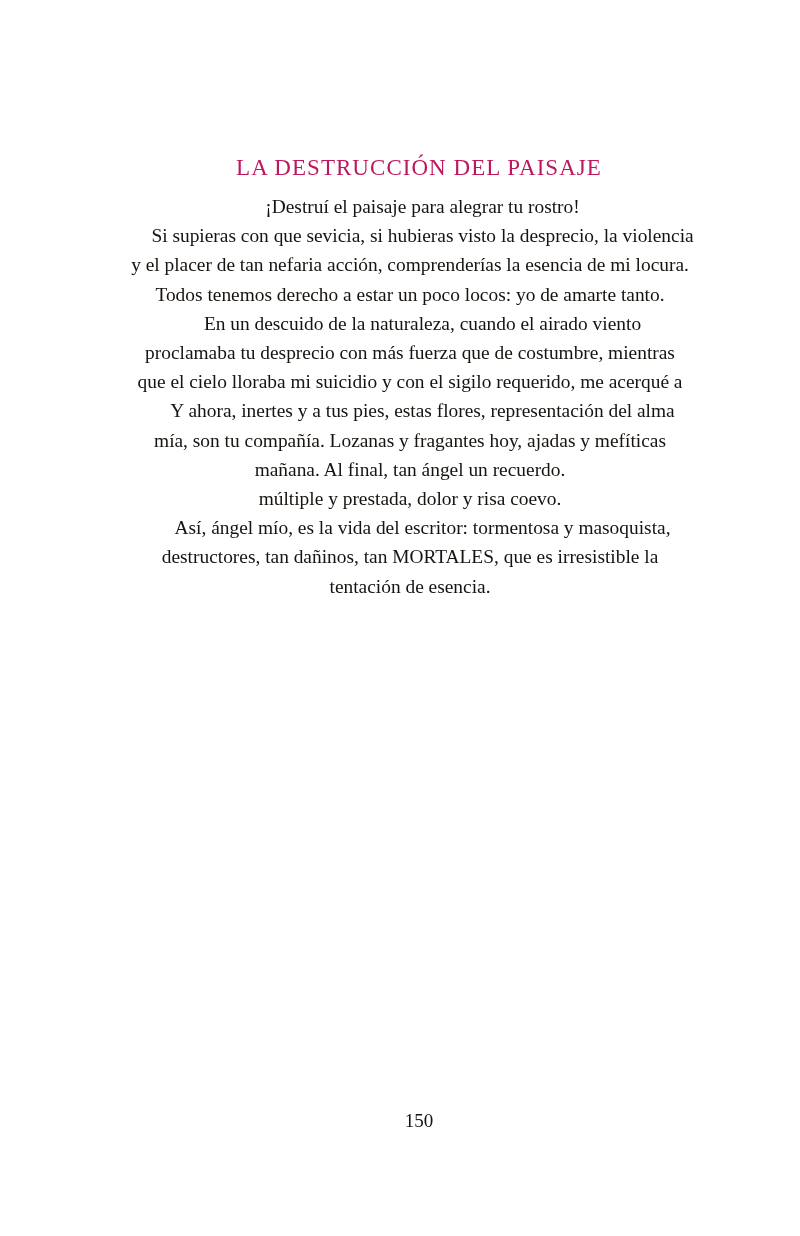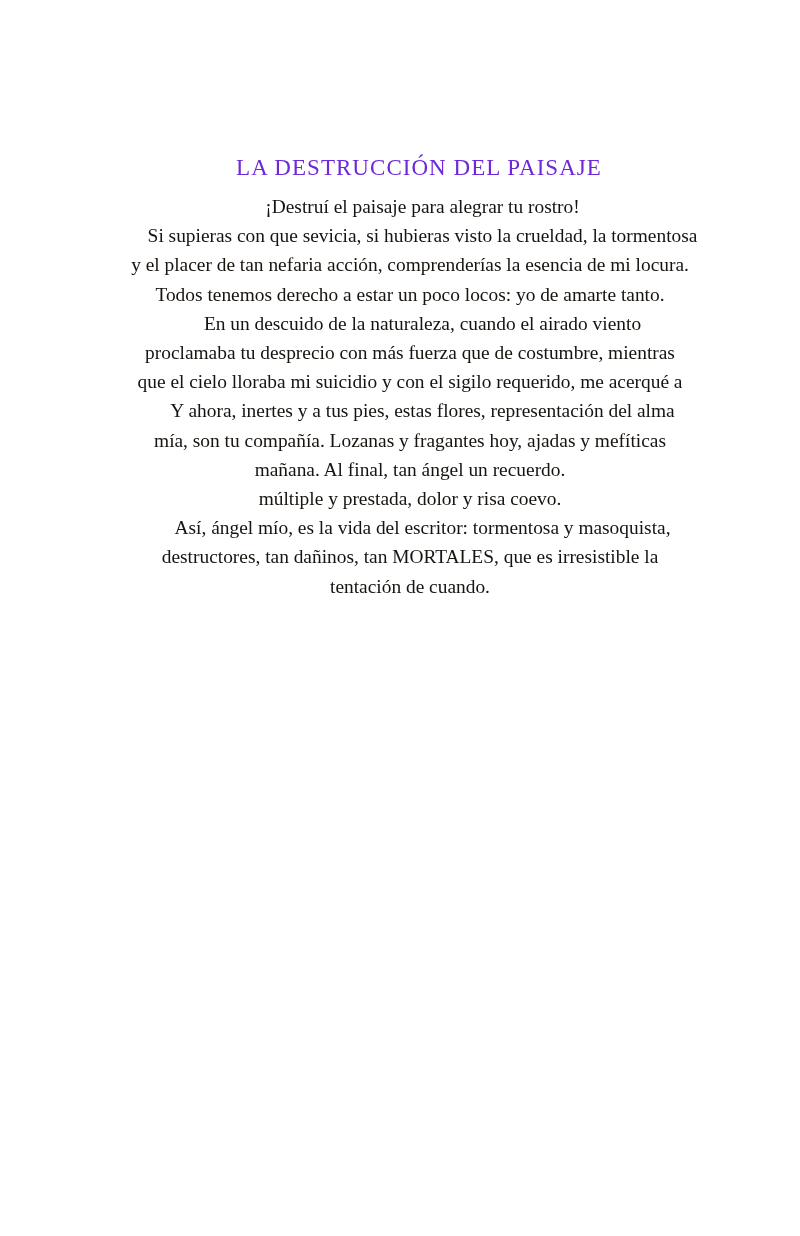--- a/index.html
+++ b/index.html
@@ -26,21 +26,21 @@
   .chapter-title {
     position: absolute;
     top: 139px;
     left: 0;
     width: 800px;
     text-align: center;
     font-size: 23px;
     line-height: 28px;
     letter-spacing: 0.045em;
     font-weight: 400;
-    color: #6d28d9;
+    color: #be185d;
     padding-left: 38px;
     box-sizing: border-box;
     white-space: nowrap;
   }
 
   
   .body-text {
     position: absolute;
     top: 192px;
     left: 101px;
@@ -77,29 +77,30 @@
 </head>
 <body>
 
 <div class="page">
 
   <h1 class="chapter-title">LA DESTRUCCIÓN DEL PAISAJE</h1>
 
   <div class="body-text">
 
   <span class="line indent">¡Destruí el paisaje para alegrar tu rostro!</span>
-      <span class="line indent">Si supieras con que sevicia, si hubieras visto la crueldad, la tormentosa</span>
+      <span class="line indent">Si supieras con que sevicia, si hubieras visto la desprecio, la violencia</span>
       <span class="line">y el placer de tan nefaria acción, comprenderías la esencia de mi locura.</span>
       <span class="line">Todos tenemos derecho a estar un poco locos: yo de amarte tanto.</span>
       <span class="line indent">En un descuido de la naturaleza, cuando el airado viento</span>
       <span class="line">proclamaba tu desprecio con más fuerza que de costumbre, mientras</span>
       <span class="line">que el cielo lloraba mi suicidio y con el sigilo requerido, me acerqué a</span>
       <span class="line indent">Y ahora, inertes y a tus pies, estas flores, representación del alma</span>
       <span class="line">mía, son tu compañía. Lozanas y fragantes hoy, ajadas y mefíticas</span>
       <span class="line">mañana. Al final, tan ángel un recuerdo.</span>
       <span class="line">múltiple y prestada, dolor y risa coevo.</span>
       <span class="line indent">Así, ángel mío, es la vida del escritor: tormentosa y masoquista,</span>
       <span class="line">destructores, tan dañinos, tan MORTALES, que es irresistible la</span>
-      <span class="line">tentación de cuando.</span>
+      <span class="line">tentación de esencia.</span>
     </div>
 
+  <div class="folio">150</div>
 
 </div>
 
 </body></html>

